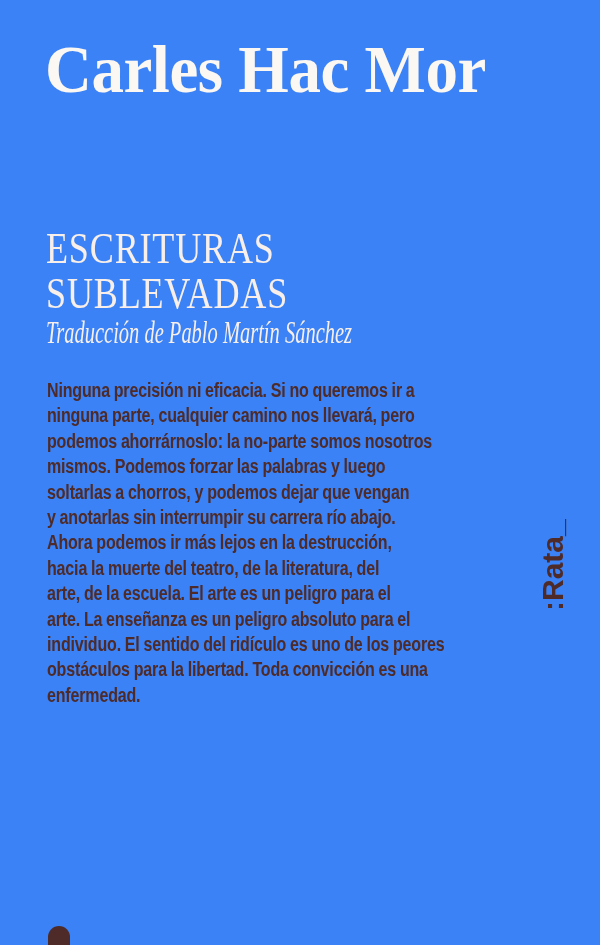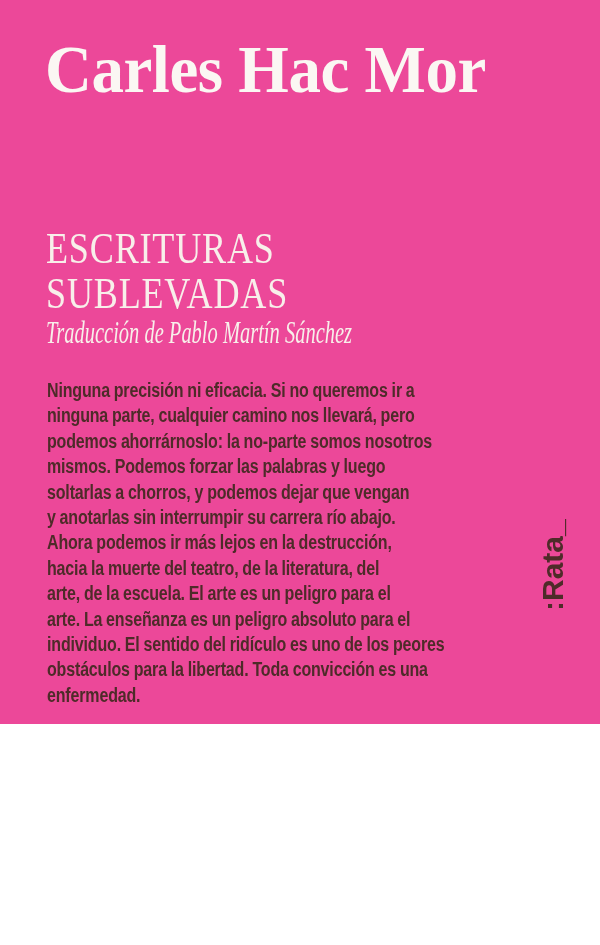--- a/index.html
+++ b/index.html
@@ -1,19 +1,19 @@
 <!DOCTYPE html>
 <html><head>
 <meta charset="utf-8">
 <style>
   html,body { margin:0; padding:0; }
   .page {
     position:relative;
-    width:600px; height:724px;
-    background:#ec4899;
+    width:600px; height:945px;
+    background:#3b82f6;
     overflow:hidden;
     font-family:"Liberation Sans", sans-serif;
   }
   .author {
     position:absolute; left:45px; top:36px;
     font-family:"Liberation Serif", serif;
     font-weight:bold;
     font-size:67px; line-height:1;
     color:#FBF7F3;
     white-space:nowrap;

